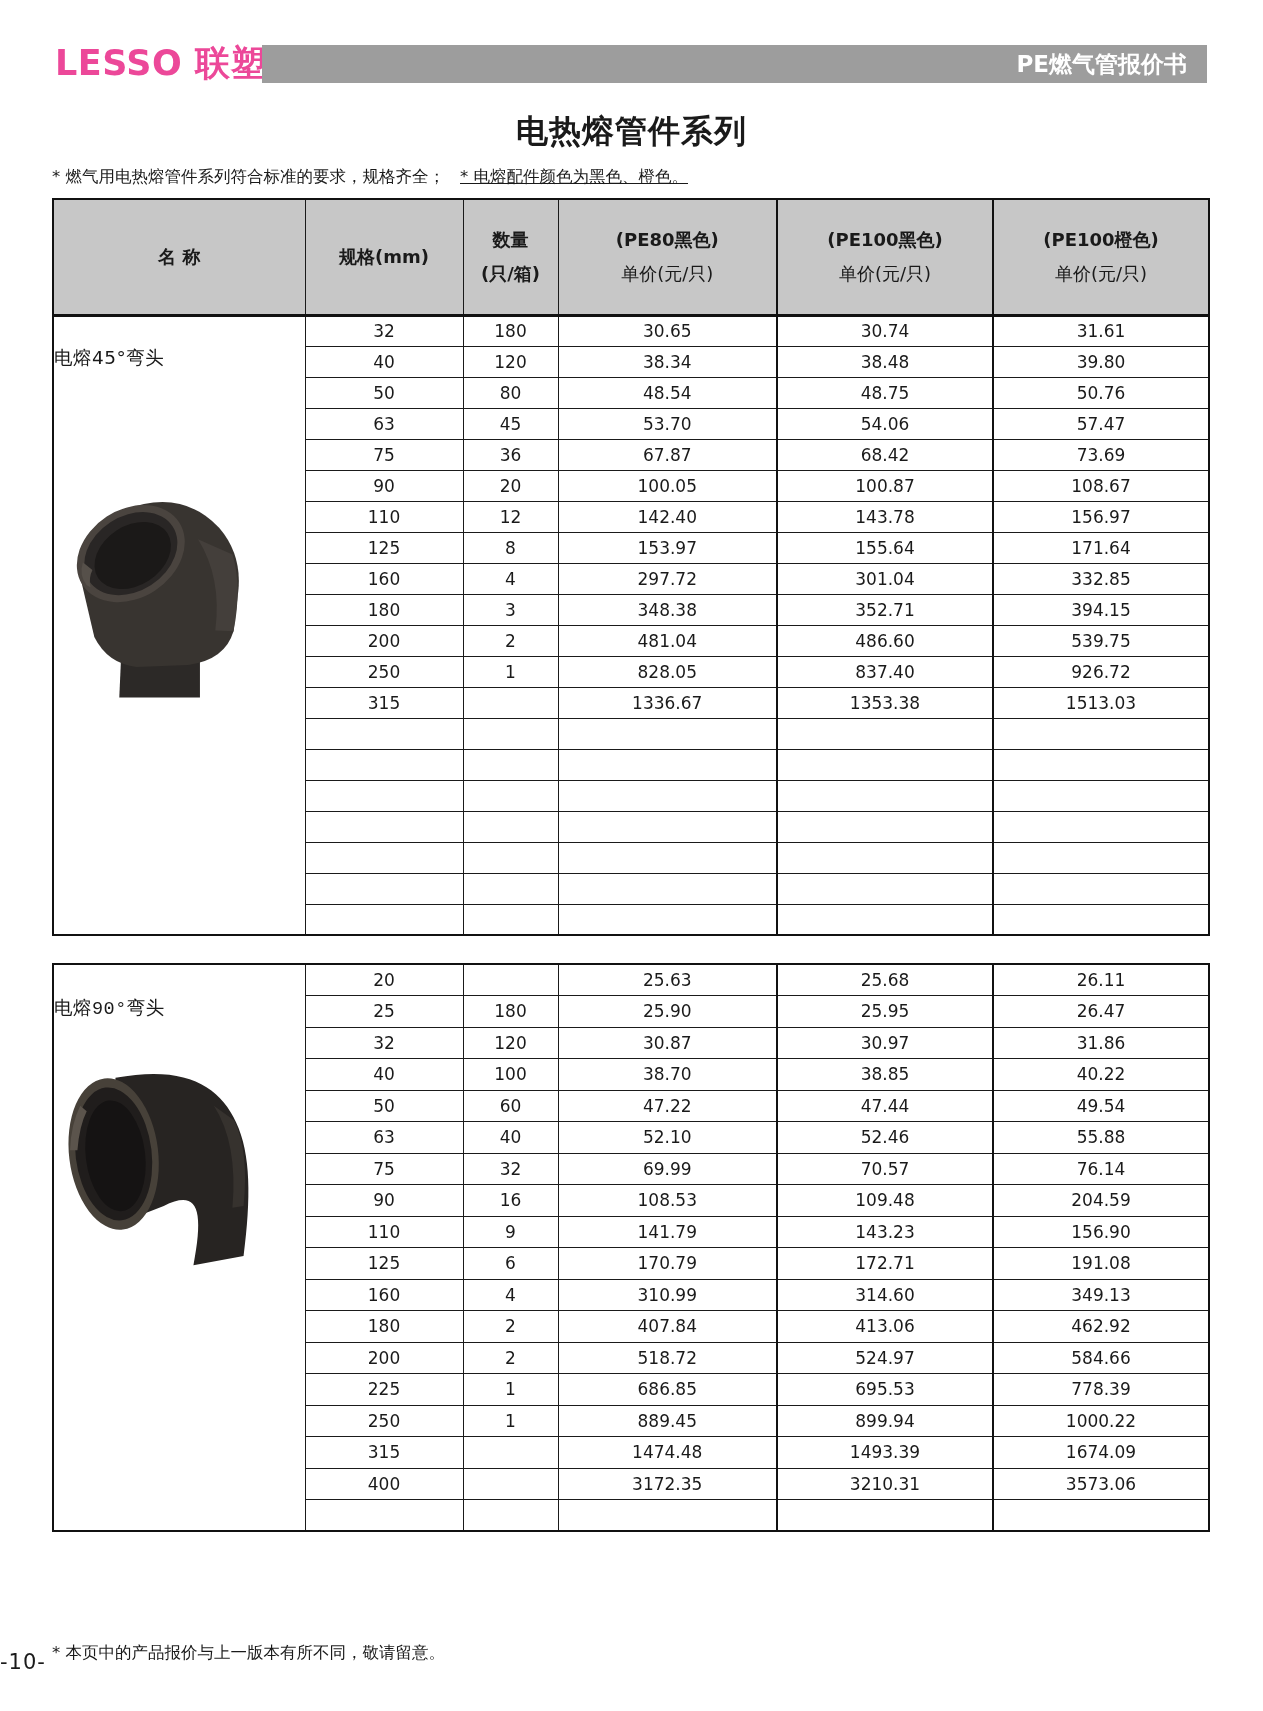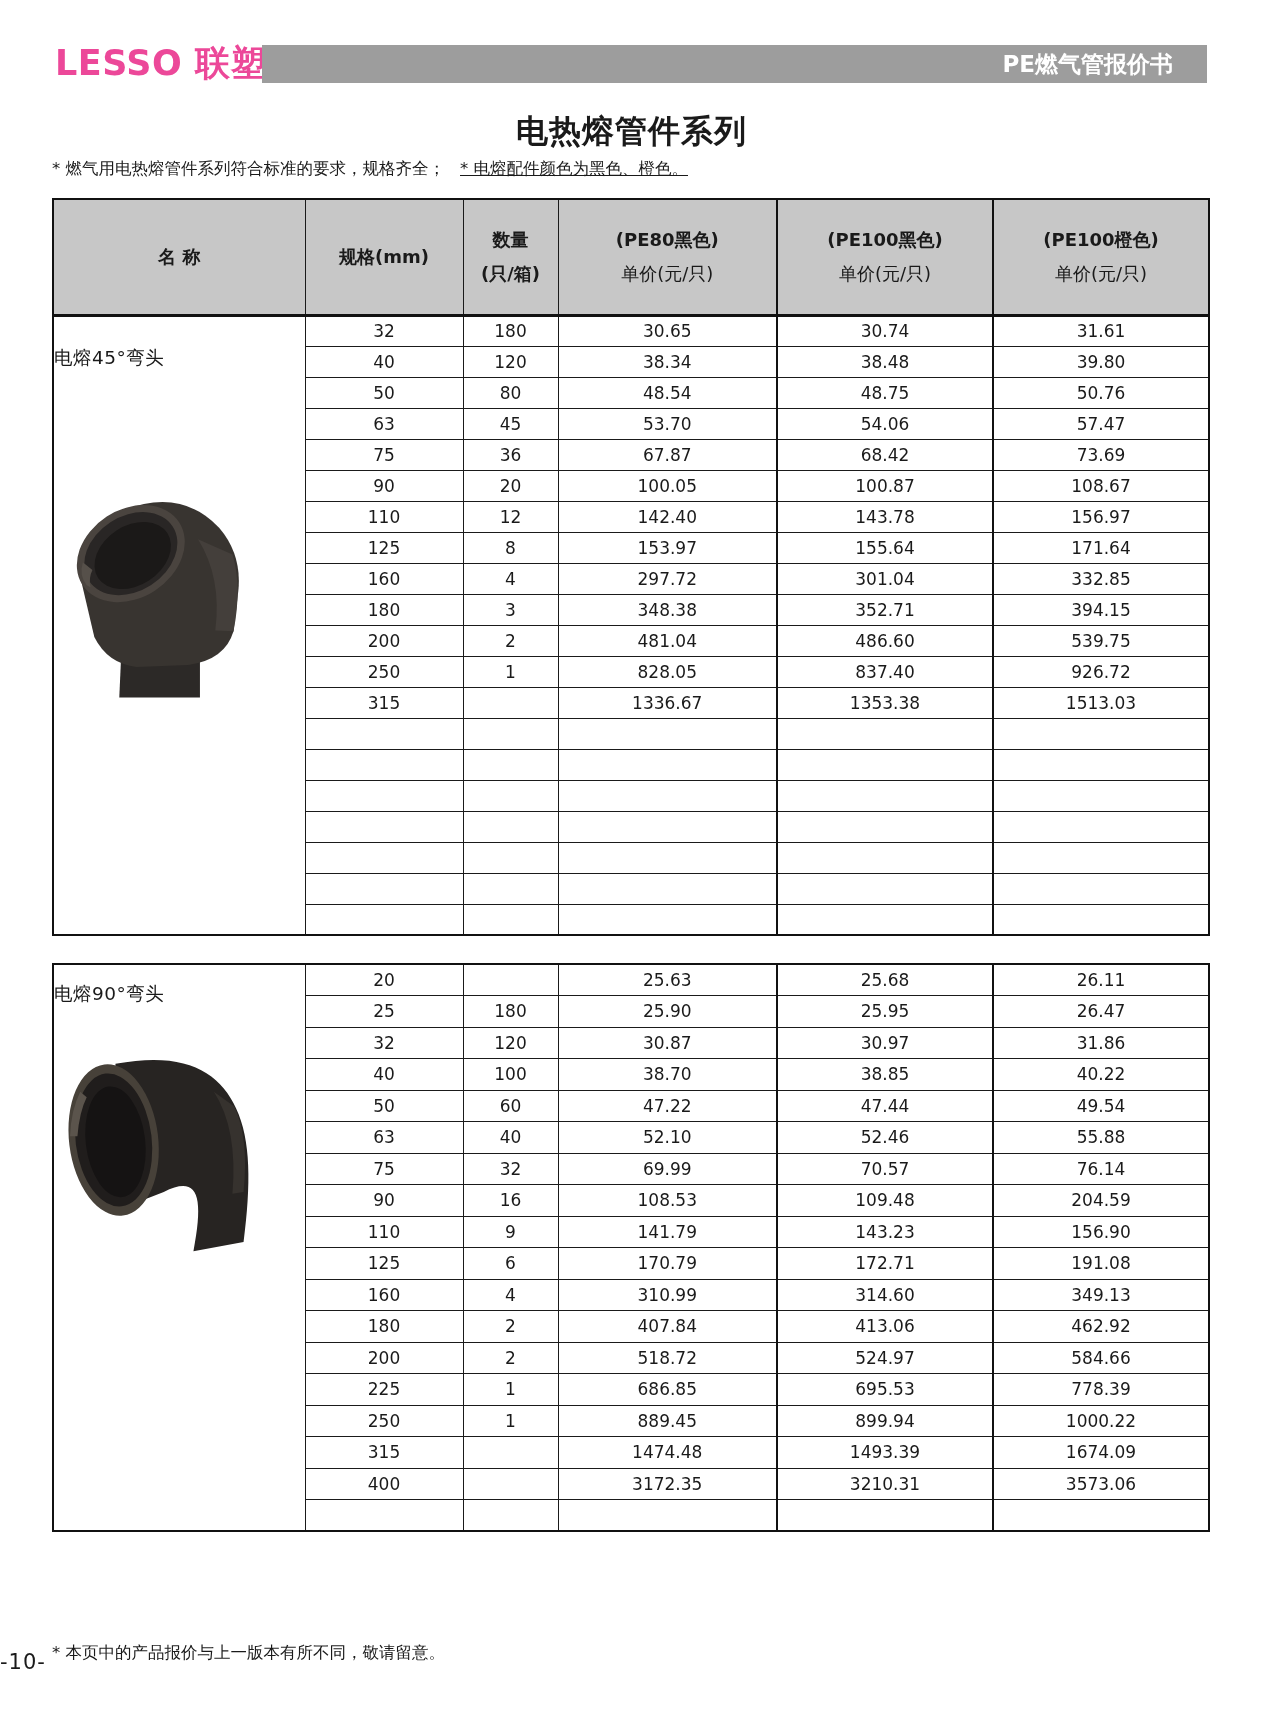--- a/index.html
+++ b/index.html
@@ -11,27 +11,27 @@
   }
   
   .logo {
     position:absolute; left:55px; top:40px;
     font-size:35px; font-weight:bold; color:#ec4899; letter-spacing:0.5px;
     white-space:nowrap;
   }
   .banner {
     position:absolute; left:262px; top:45px; width:945px; height:38px;
     background:#9d9d9d; color:#ffffff; font-weight:bold; font-size:23px;
-    text-align:right; line-height:38px; padding-right:34px;
+    text-align:right; line-height:38px; padding-right:20px;
   }
   .page-title {
     position:absolute; left:0; top:110px; width:100%;
     text-align:center; font-size:32px; font-weight:bold; letter-spacing:1px;
   }
-  .notes { position:absolute; left:52px; top:158px; width:1156px; font-size:16.5px; }
+  .notes { position:absolute; left:52px; top:166px; width:1156px; font-size:16.5px; }
   .note-right { position:absolute; left:408px; top:0;text-decoration:underline; }
   
   table.price-table {
     position:absolute; left:52px; border-collapse:collapse; table-layout:fixed;
     width:1156px; background:#fff;
     font-size:17px;
   }
   #table-1 { top:198px; }
   #table-2 { top:963px; }
   .price-table td, .price-table th { border:1px solid #1a1a1a; text-align:center; overflow:hidden; }
@@ -41,21 +41,21 @@
     border-bottom:3px solid #111; height:116px; line-height:1.9;
   }
   #table-1 tbody tr { height:31px; }
   #table-2 tbody tr { height:31.5px; }
   td.bl2, th.bl2 { border-left:2px solid #111; }
   td.name-cell {
     vertical-align:top; text-align:left; background:#fff;
   }
   .prod-name { font-size:18.5px; letter-spacing:0.5px; }
   #table-1 .prod-name { margin-top:28px; }
-  #table-2 .prod-name { margin-top:16px; }
+  #table-2 .prod-name { margin-top:30px;font-family:Liberation Mono, monospace; }
   #table-1 svg.prod-img { margin-top:92px; }
   #table-2 svg.prod-img { margin-top:30px; }
   
   .footer-note { position:absolute; left:52px; top:1642px; font-size:16.5px;text-align:right; }
   .page-number { position:absolute; left:0; top:1650px; width:100%; text-align:left; font-size:21px; letter-spacing:1px; }
 </style>
 </head>
 <body>
 
 <div class="logo">LESSO 联塑</div>

